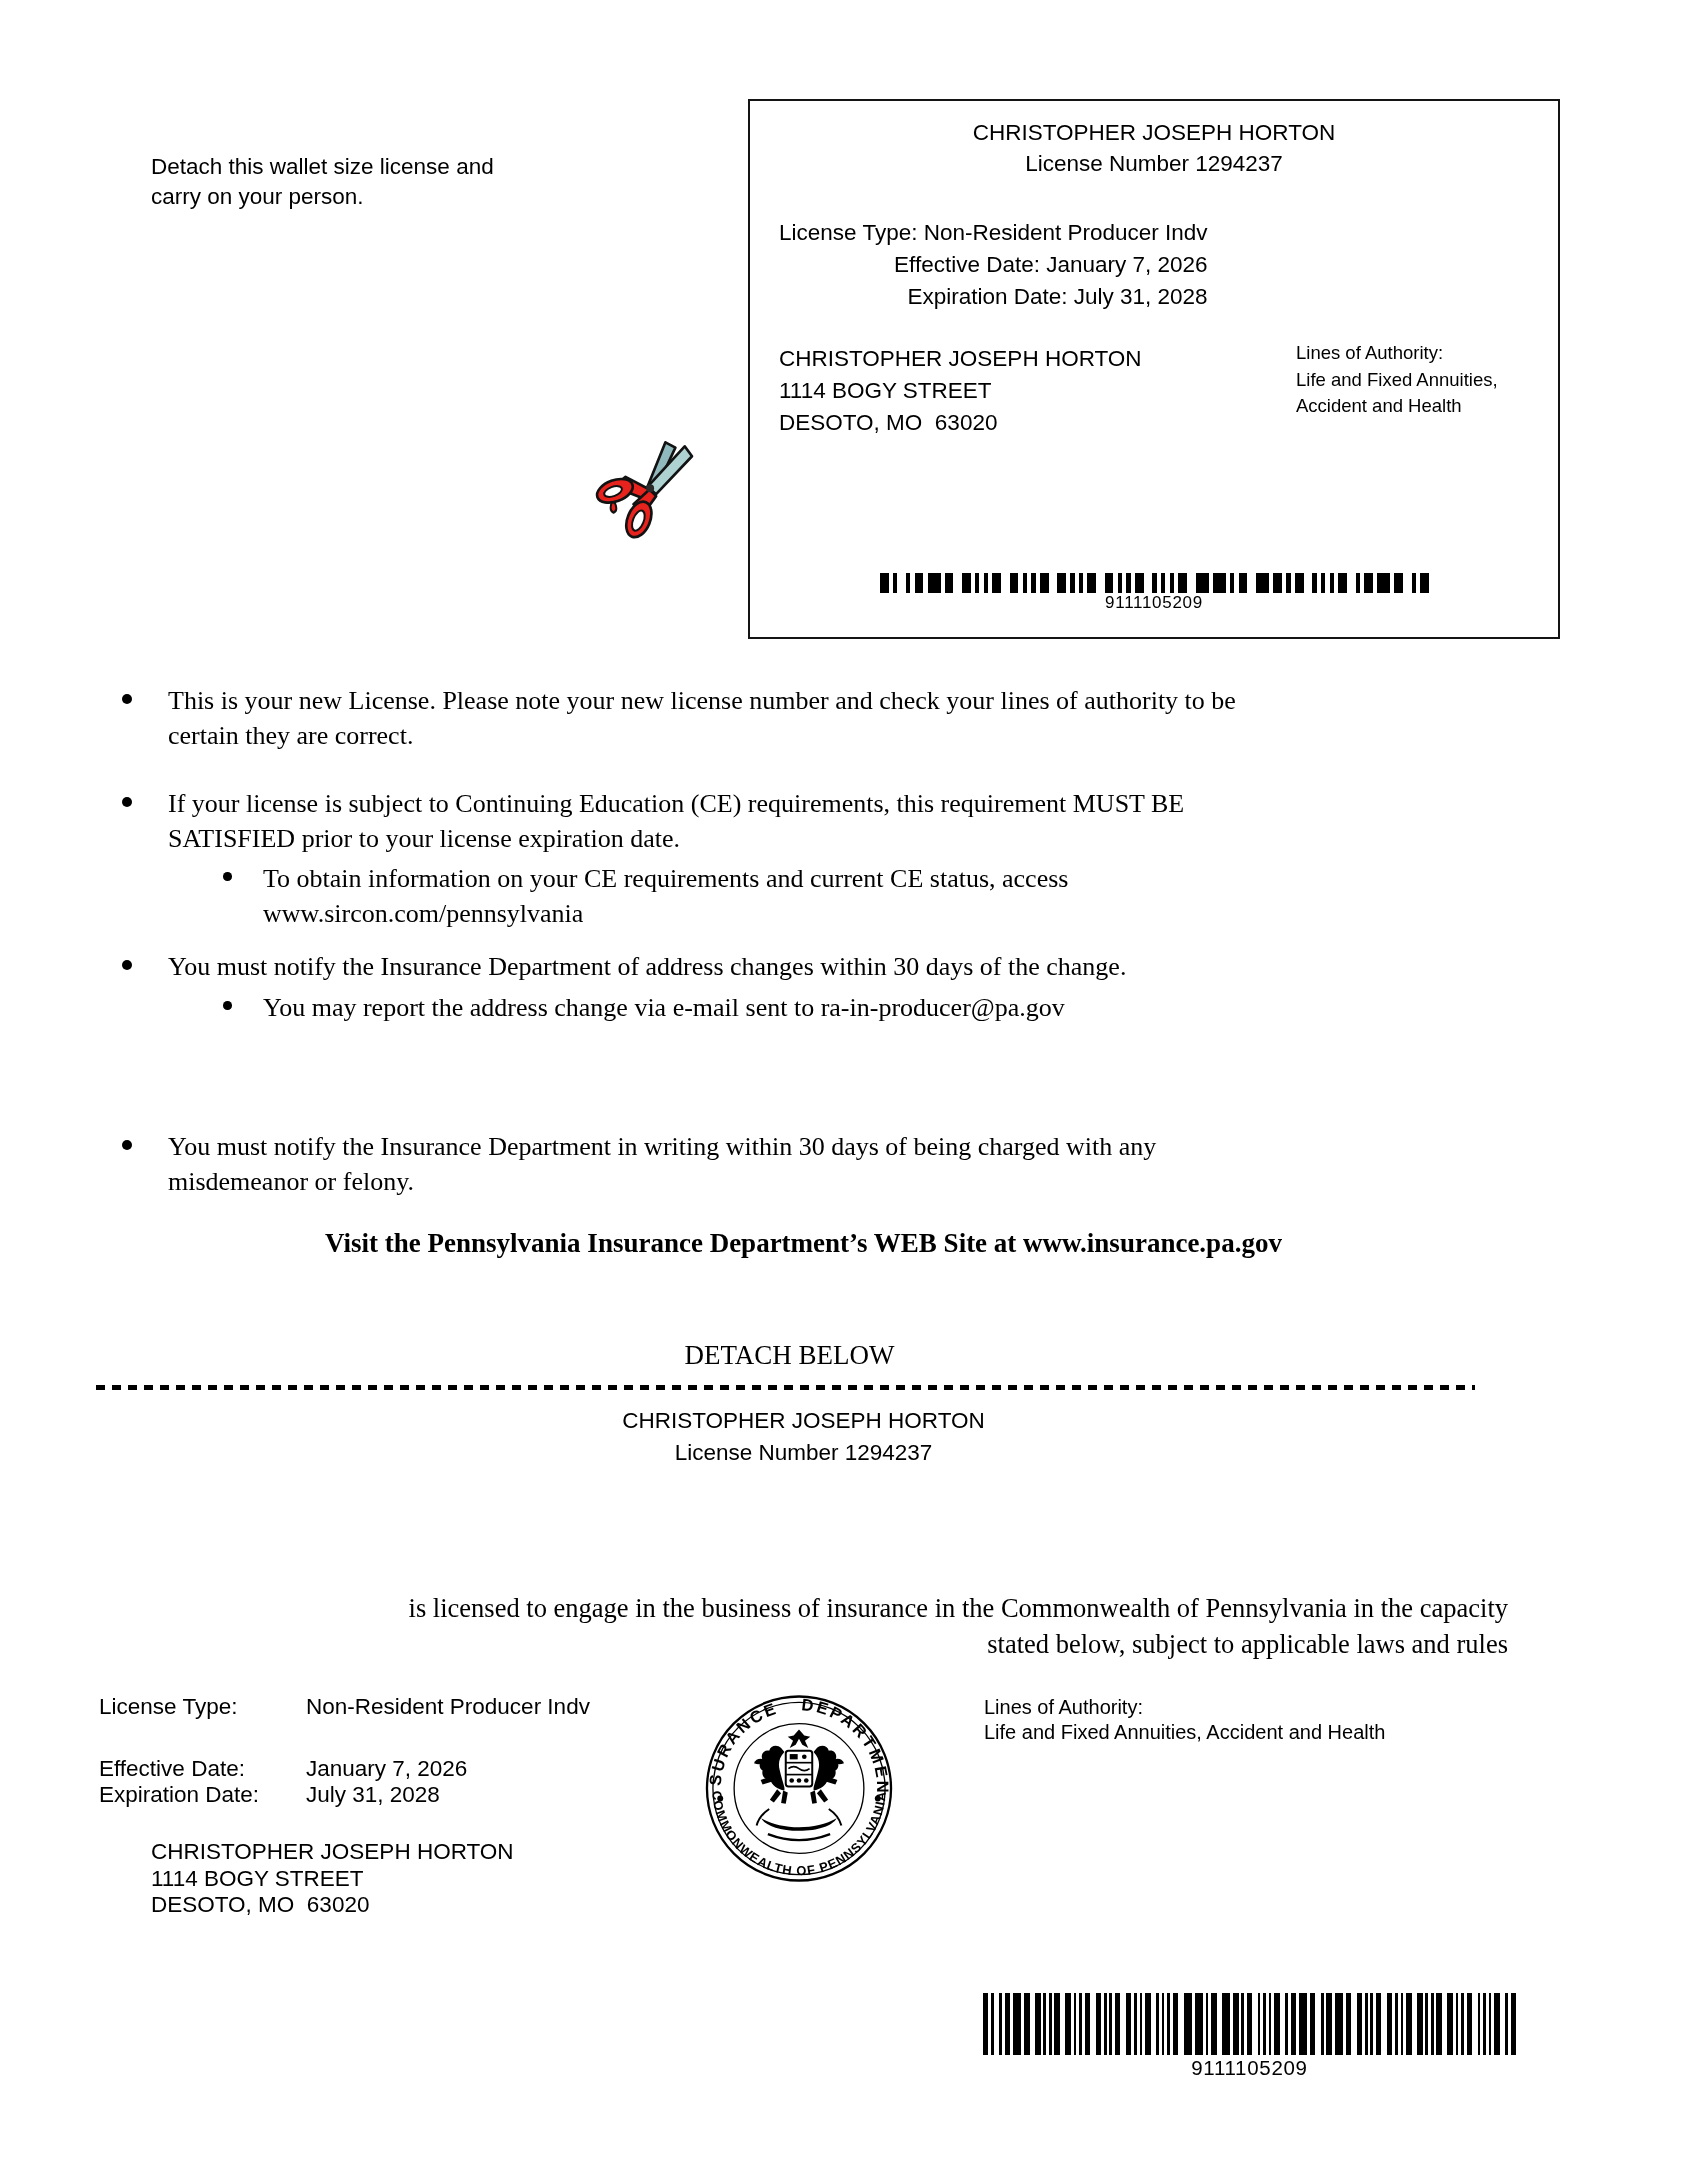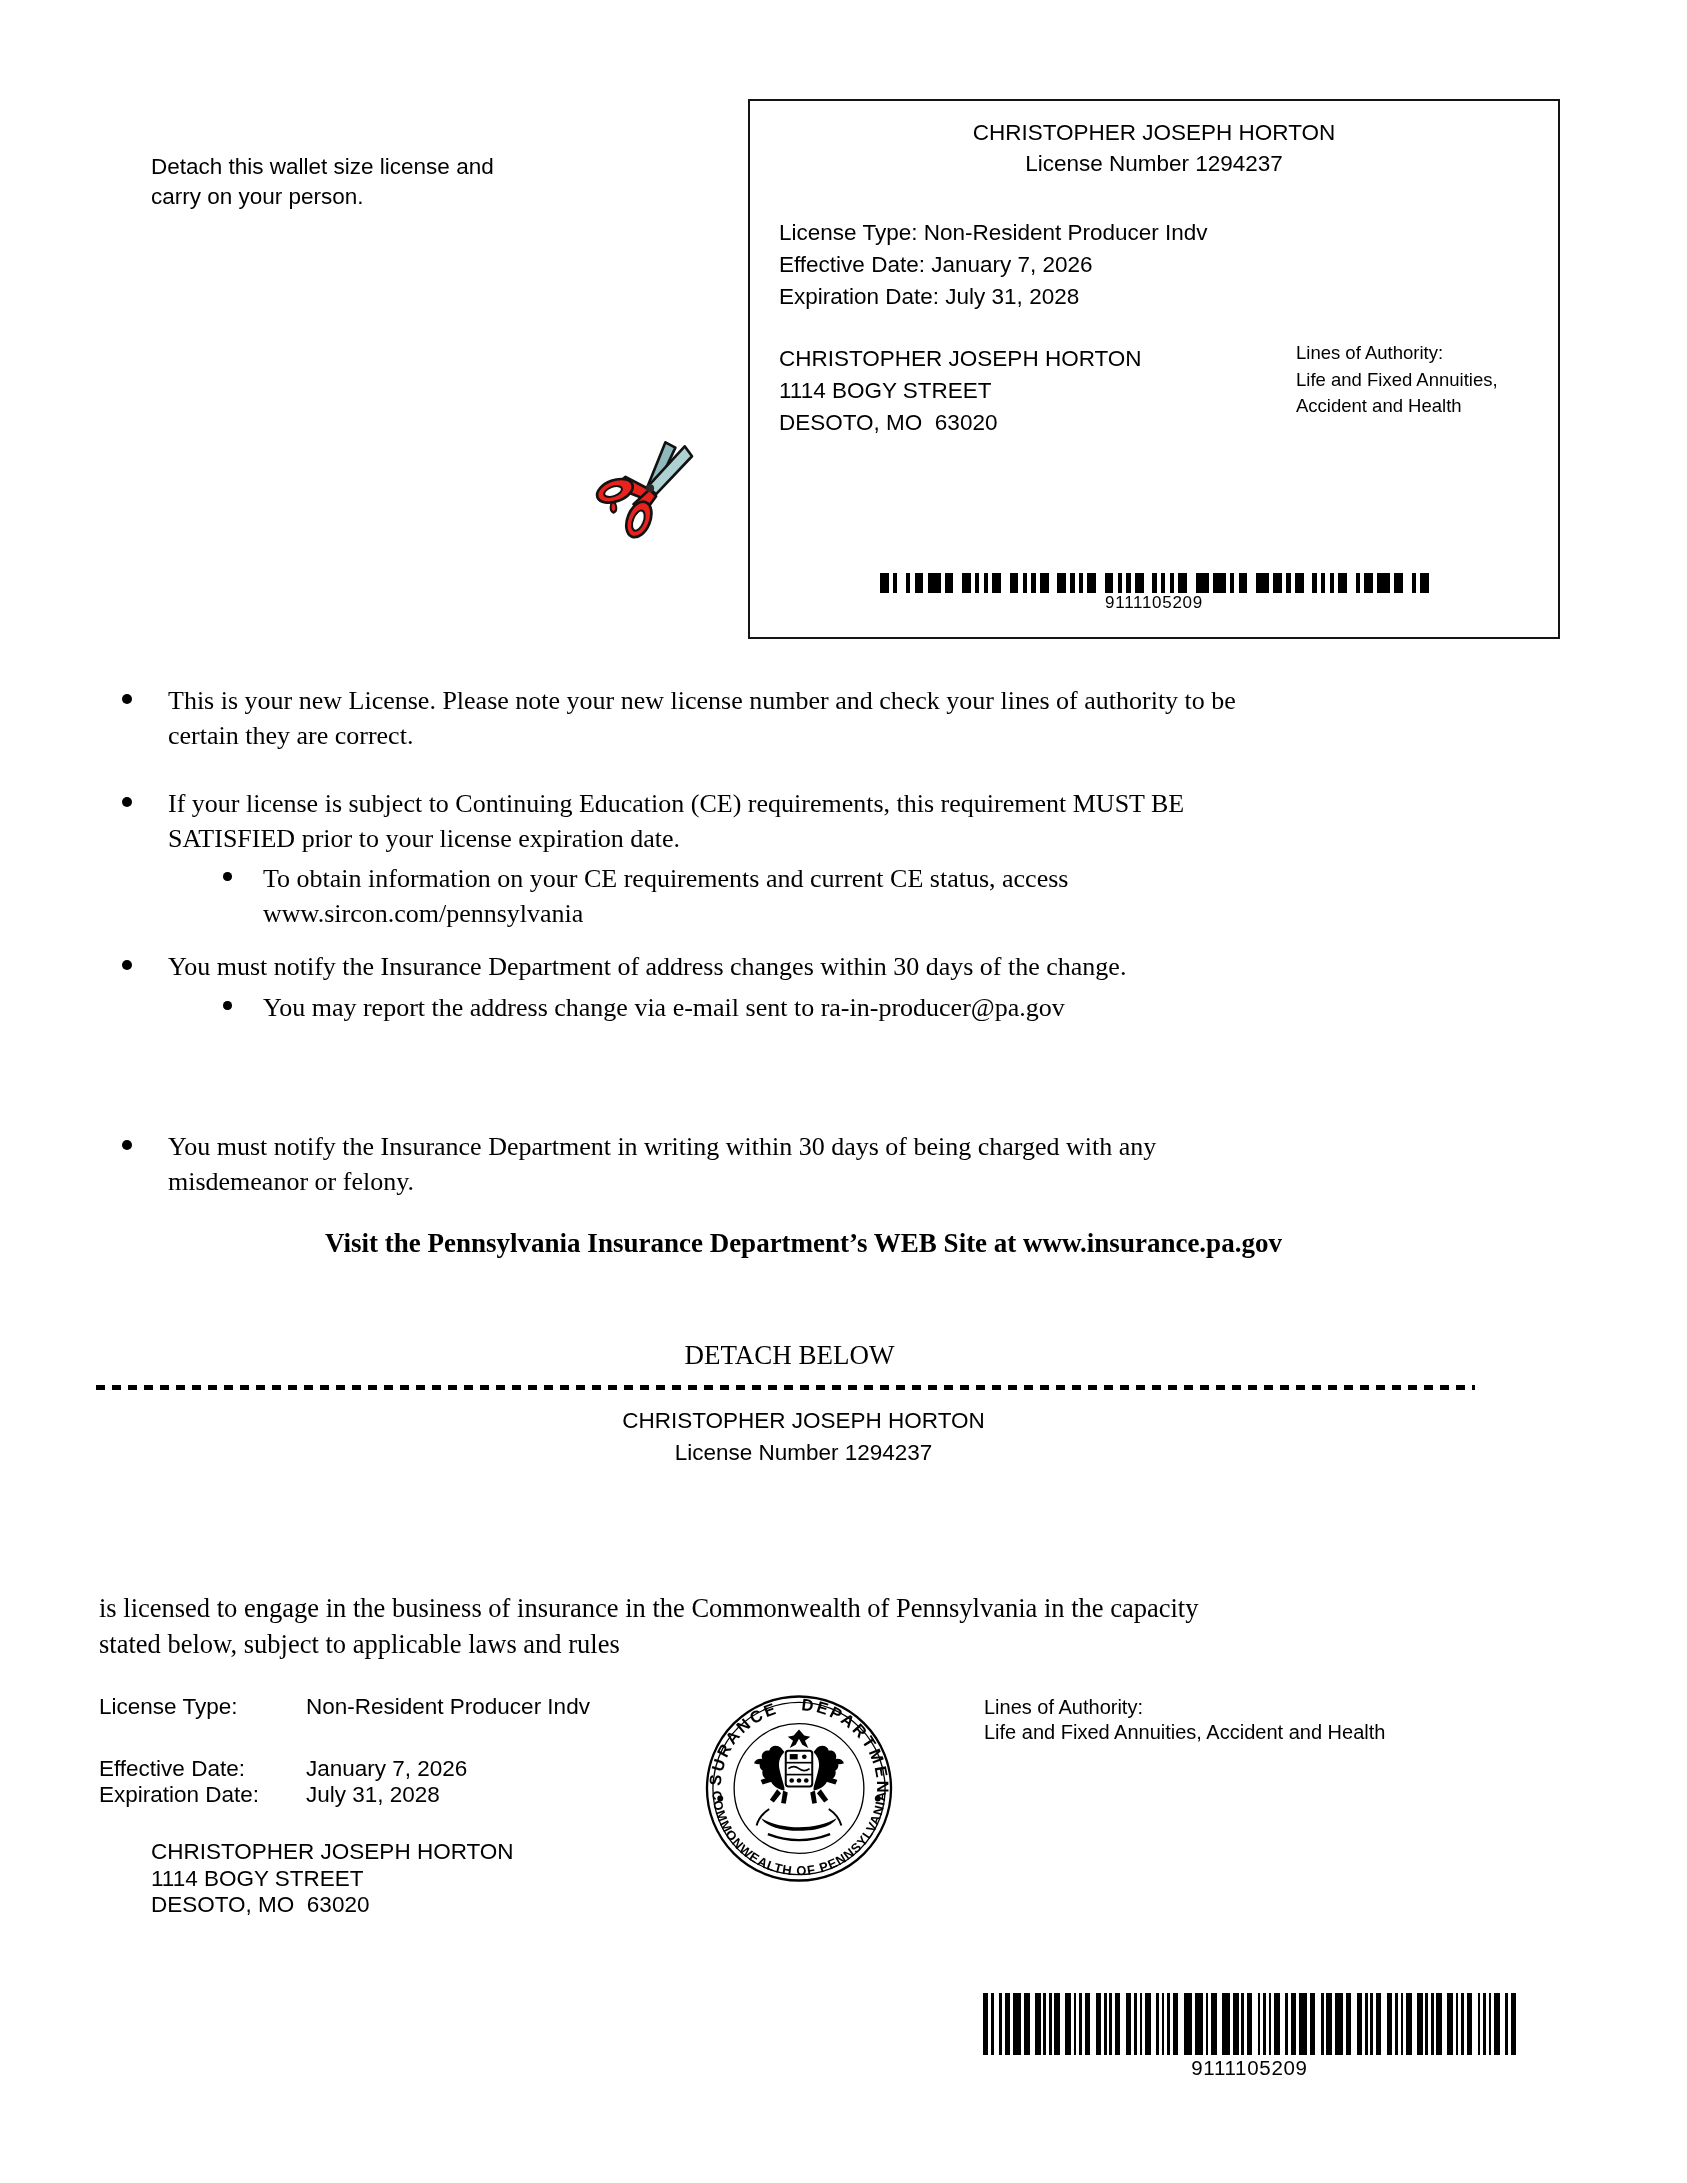--- a/index.html
+++ b/index.html
@@ -9,42 +9,42 @@
   .abs{position:absolute;}
   .preline{white-space:pre-line;}
   .prewrap{white-space:pre-wrap;}
 
   
   .detach-note{left:151px;top:152px;font-size:22.5px;line-height:30px;}
 
   
   .wallet-card{left:748px;top:99px;width:812px;height:540px;border:2.6px solid #141414;box-sizing:border-box;}
   .card-head{left:0;top:16px;width:100%;text-align:center;font-size:22.5px;line-height:31px;}
-  .card-details{left:29px;top:116px;font-size:22.5px;line-height:32px;}
+  .card-details{left:29px;top:116px;font-size:22.5px;line-height:32px;text-align:right;}
   .card-addr{left:29px;top:242px;font-size:22.5px;line-height:32px;}
   .card-loa{left:546px;top:239px;width:259px;font-size:18.5px;line-height:26.5px;}
   .card-barcode-wrap{left:0;top:472px;width:100%;text-align:center;}
   .card-barcode-wrap svg{width:549px;height:20px;display:block;margin:0 auto;}
   .card-barcode-num{font-size:17px;line-height:20px;letter-spacing:0.7px;}
 
   
   .bullet{left:99px;width:1429px;font-size:26px;line-height:35px;}
   .bullet .dot{position:absolute;left:23px;top:10.6px;width:10px;height:10px;border-radius:50%;background:#000;}
   .bullet.sub .dot{left:124px;width:8.6px;height:8.6px;top:11.2px;}
   .bullet .btext{margin-left:69px;}
   .bullet.sub .btext{margin-left:164px;}
 
   .website-banner{left:99px;top:1228px;width:1409px;text-align:center;font-size:27px;font-weight:bold;}
   .detach-below{left:85px;top:1340px;width:1409px;text-align:center;font-size:27px;}
   .dashes{left:96px;top:1385px;width:1379px;height:4.6px;
           background:repeating-linear-gradient(90deg,#000 0 8.6px,transparent 8.6px 16px);}
 
   
   .cert-head{left:99px;top:1405px;width:1409px;text-align:center;font-size:22.5px;line-height:32px;}
-  .licensed{left:99px;top:1590px;width:1409px;text-align:left;font-size:26.5px;line-height:36px;}
+  .licensed{left:99px;top:1590px;width:1409px;text-align:right;font-size:26.5px;line-height:36px;}
   .row-label{font-size:22.5px;}
   .row-value{font-size:22.5px;}
   .loa-block{font-size:20px;line-height:25px;}
   .cert-addr{left:151px;top:1839px;font-size:22.5px;line-height:26.5px;}
   .cert-barcode-wrap{left:983px;top:1993px;width:533px;text-align:center;}
   .cert-barcode-wrap svg{width:533px;height:62px;display:block;}
   .cert-barcode-num{font-size:20.5px;line-height:24px;margin-top:1.3px;letter-spacing:0.7px;}
 
   .seal{left:703px;top:1691px;width:192px;height:195px;}
 </style>

